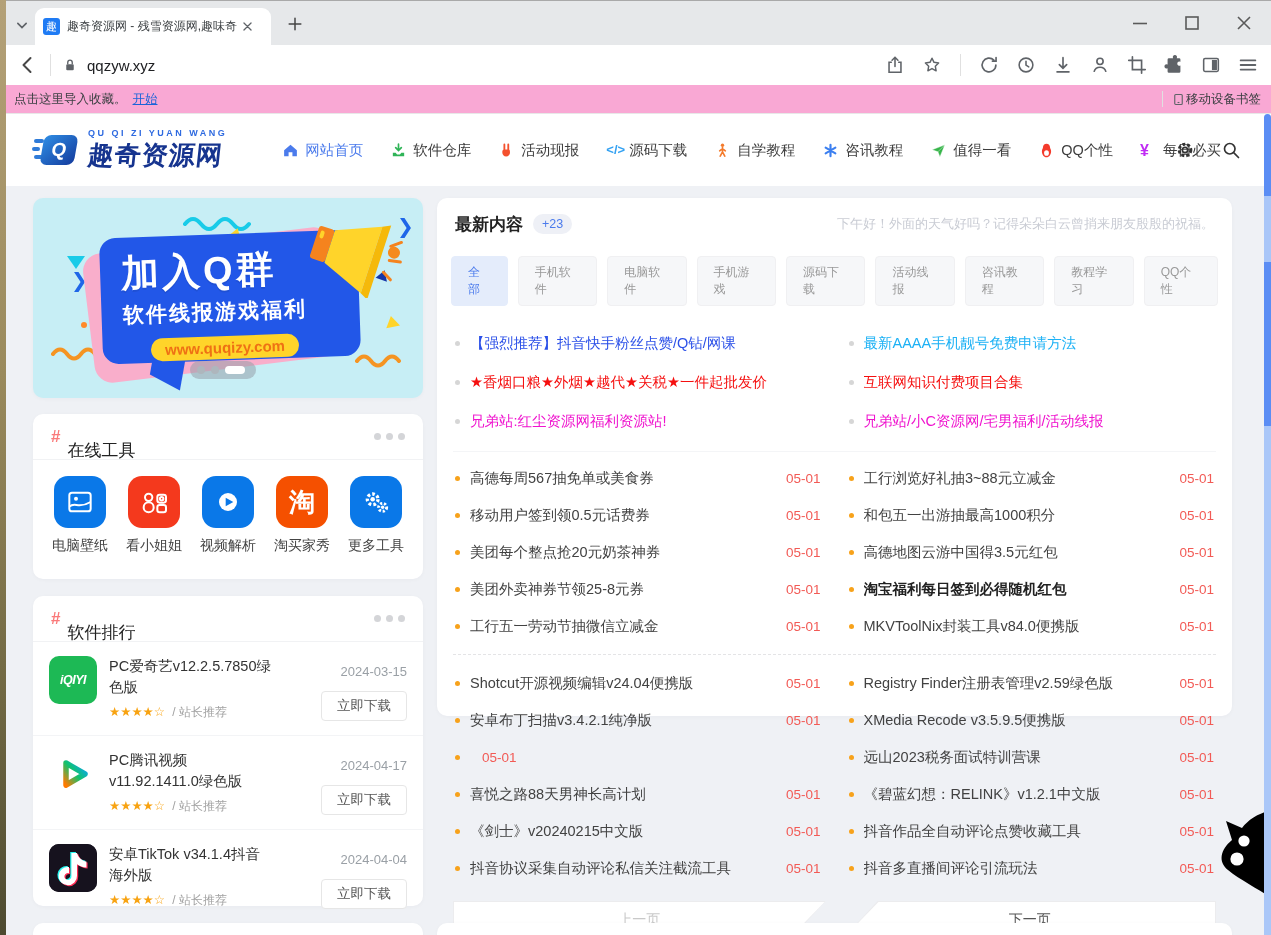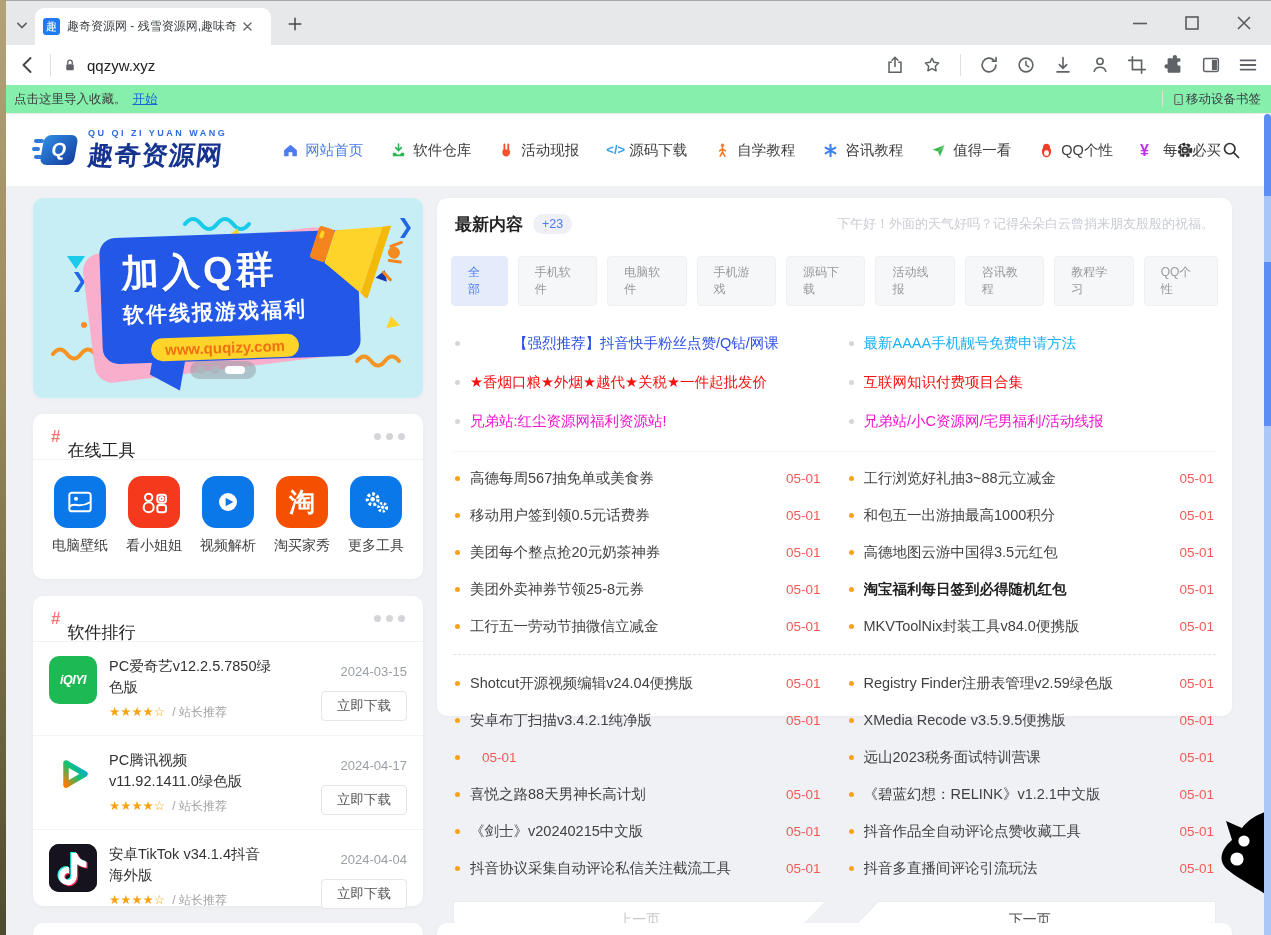--- a/index.html
+++ b/index.html
@@ -21,21 +21,21 @@
   
   .toolbar { height:40px; background:#fff; display:flex; align-items:center; position:relative; }
   .back-btn { margin-left:10px; width:24px; height:24px; color:#474747; cursor:pointer; }
   .tb-sep { width:1px; height:22px; background:#e0e0e0; margin:0 10px; }
   .lock-ic { width:18px; height:18px; color:#5f6368; }
   .url-text { margin-left:8px; font-size:15px; color:#202124; }
   .tb-right { position:absolute; right:12px; top:0; height:40px; display:flex; align-items:center; gap:15px; }
   .tb-ic { width:22px; height:22px; color:#5f6368; cursor:pointer; }
 
   
-  .bookmarks { height:29px; background:#86efac; border-bottom:1px solid #e8e8e8; display:flex; align-items:center; font-size:12.5px; position:relative; }
+  .bookmarks { height:29px; background:#f9a8d4; border-bottom:1px solid #e8e8e8; display:flex; align-items:center; font-size:12.5px; position:relative; }
   .bm-hint { margin-left:8px; color:#3c4043; }
   .bm-link { color:#1a63d8; text-decoration:underline; margin-left:6px; cursor:pointer; }
   .bm-right { position:absolute; right:10px; display:flex; align-items:center; gap:0; color:#3c4043; }
   .bm-sep { width:1px; height:16px; background:#e0e0e0; margin-right:8px; }
   .bm-phone { width:15px; height:15px; color:#5f6368; }
 
   
   .site-header { height:72px; background:#fff; display:flex; align-items:center; position:relative; box-shadow:0 1px 0 #eceef1; }
   .logo { margin-left:28px; display:flex; align-items:center; cursor:pointer; }
   .logo-mark { width:46px; height:38px; position:relative; margin-right:8px; }
@@ -571,21 +571,21 @@
           <span class="ltab">手机游戏</span>
           <span class="ltab">源码下载</span>
           <span class="ltab">活动线报</span>
           <span class="ltab">咨讯教程</span>
           <span class="ltab">教程学习</span>
           <span class="ltab">QQ个性</span>
         </div>
       <div class="notices">
           <div class="notice">
             <i></i>
-            <span style="color: rgb(43, 80, 232); margin-left: 43px;">【强烈推荐】抖音快手粉丝点赞/Q钻/网课</span>
+            <span style="color: rgb(43, 80, 232);">【强烈推荐】抖音快手粉丝点赞/Q钻/网课</span>
           </div>
           <div class="notice">
             <i></i>
             <span style="color: rgb(28, 177, 245);">最新AAAA手机靓号免费申请方法</span>
           </div>
           <div class="notice">
             <i></i>
             <span style="color: rgb(245, 15, 15);">★香烟口粮★外烟★越代★关税★一件起批发价</span>
           </div>
           <div class="notice">

